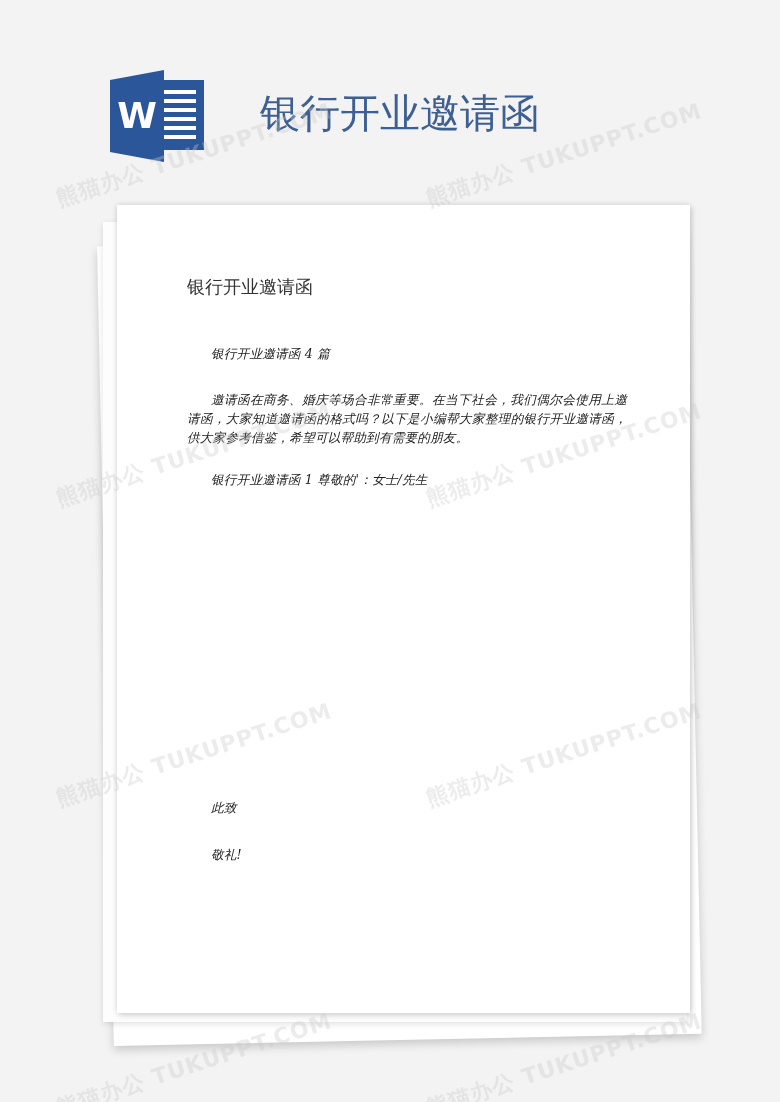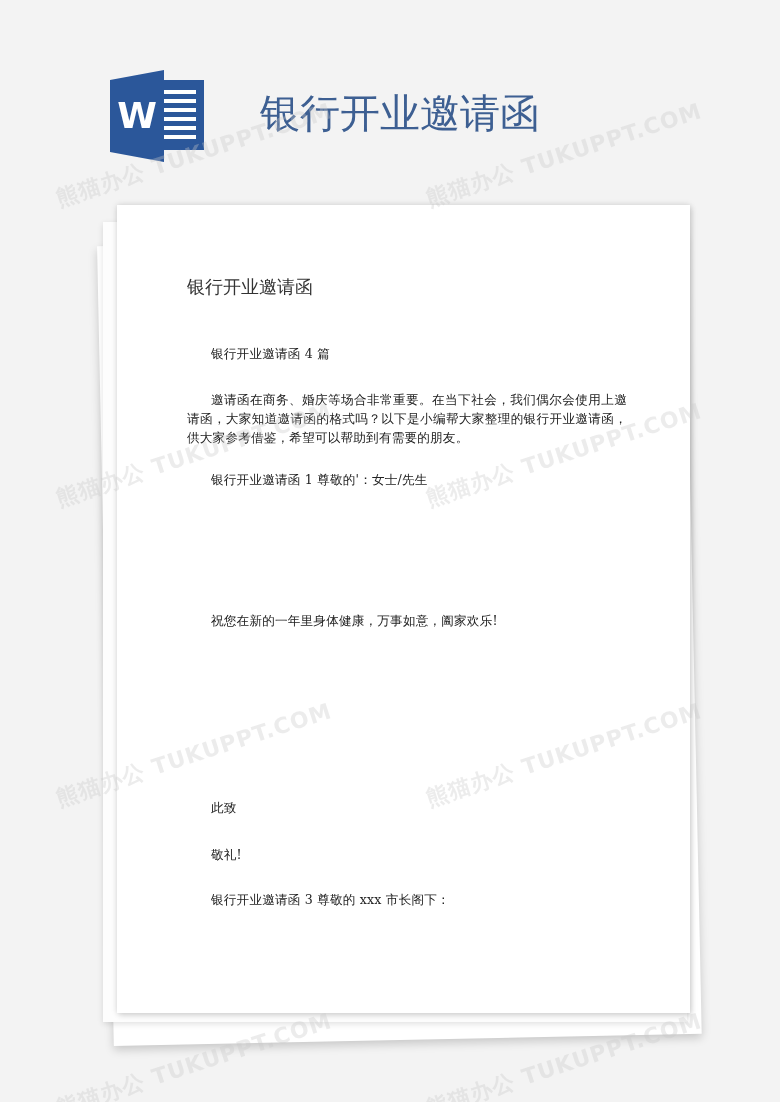--- a/index.html
+++ b/index.html
@@ -38,21 +38,21 @@
     box-shadow:0 0 6px rgba(0,0,0,0.15), 2px 3px 6px rgba(0,0,0,0.1);
     overflow:hidden;
   }
   .doc-title {
     position:absolute; left:70px; top:70px;
     font-size:18px; color:#333; font-family:"DejaVu Serif","Liberation Serif",serif;
   }
   .p {
     position:absolute; left:70px; width:440px;
     font-size:12.6px; color:#222; line-height:18.8px;
-    text-align:justify; text-indent:24px; letter-spacing:0.2px;
+    text-align:justify; text-indent:24px; letter-spacing:0.2px;font-style:italic;
   }
   .p.noindent { text-indent:0; left:94px; }
 </style>
 </head>
 <body>
 
 <div class="header">
   <svg class="word-logo" viewBox="0 0 100 96">
     <rect x="44" y="12" width="52" height="70" fill="#2b579a"></rect>
     <g fill="#ffffff">
@@ -71,24 +71,22 @@
 
 <div class="sheet-back"></div>
 <div class="sheet-mid"></div>
 
 <div class="page">
   <div class="doc-title">银行开业邀请函</div>
 
   <div class="p noindent" style="top:140px;">银行开业邀请函 4 篇</div>
   <div class="p" style="top:186px;">邀请函在商务、婚庆等场合非常重要。在当下社会，我们偶尔会使用上邀请函，大家知道邀请函的格式吗？以下是小编帮大家整理的银行开业邀请函，供大家参考借鉴，希望可以帮助到有需要的朋友。</div>
   <div class="p noindent" style="top:266px;">银行开业邀请函 1 尊敬的'：女士/先生</div>
-  <div class="p noindent" style="top:407px;">祝您在新的一年里身体健康，万事如意，阖家欢乐!</div>
   <div class="p noindent" style="top:641px;">敬礼!</div>
   <div class="p noindent" style="top:594px;">此致</div>
-  <div class="p noindent" style="top:686px;">银行开业邀请函 3 尊敬的 xxx 市长阁下：</div>
 </div>
 
 <div class="watermark" style="left:50px;top:140px;">熊猫办公 TUKUPPT.COM</div>
 <div class="watermark" style="left:420px;top:140px;">熊猫办公 TUKUPPT.COM</div>
 <div class="watermark" style="left:50px;top:440px;">熊猫办公 TUKUPPT.COM</div>
 <div class="watermark" style="left:420px;top:440px;">熊猫办公 TUKUPPT.COM</div>
 <div class="watermark" style="left:50px;top:740px;">熊猫办公 TUKUPPT.COM</div>
 <div class="watermark" style="left:420px;top:740px;">熊猫办公 TUKUPPT.COM</div>
 <div class="watermark" style="left:50px;top:1050px;">熊猫办公 TUKUPPT.COM</div>
 <div class="watermark" style="left:420px;top:1050px;">熊猫办公 TUKUPPT.COM</div>

